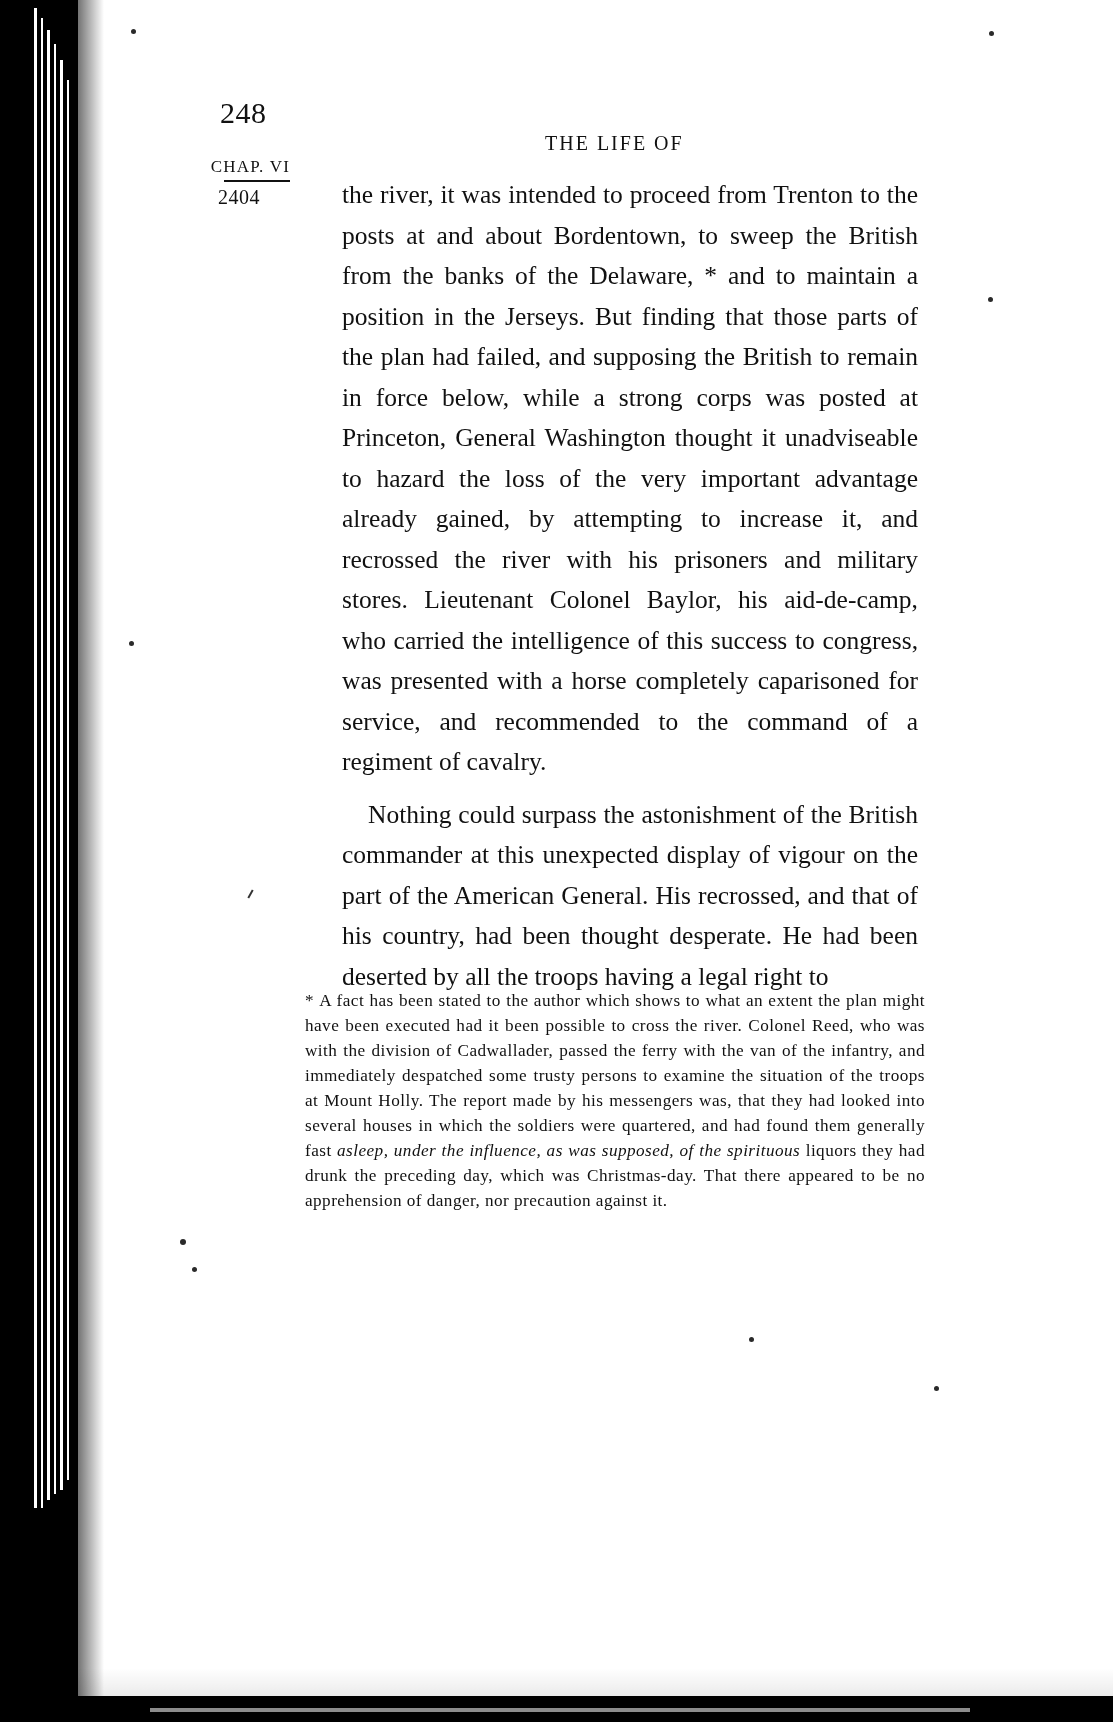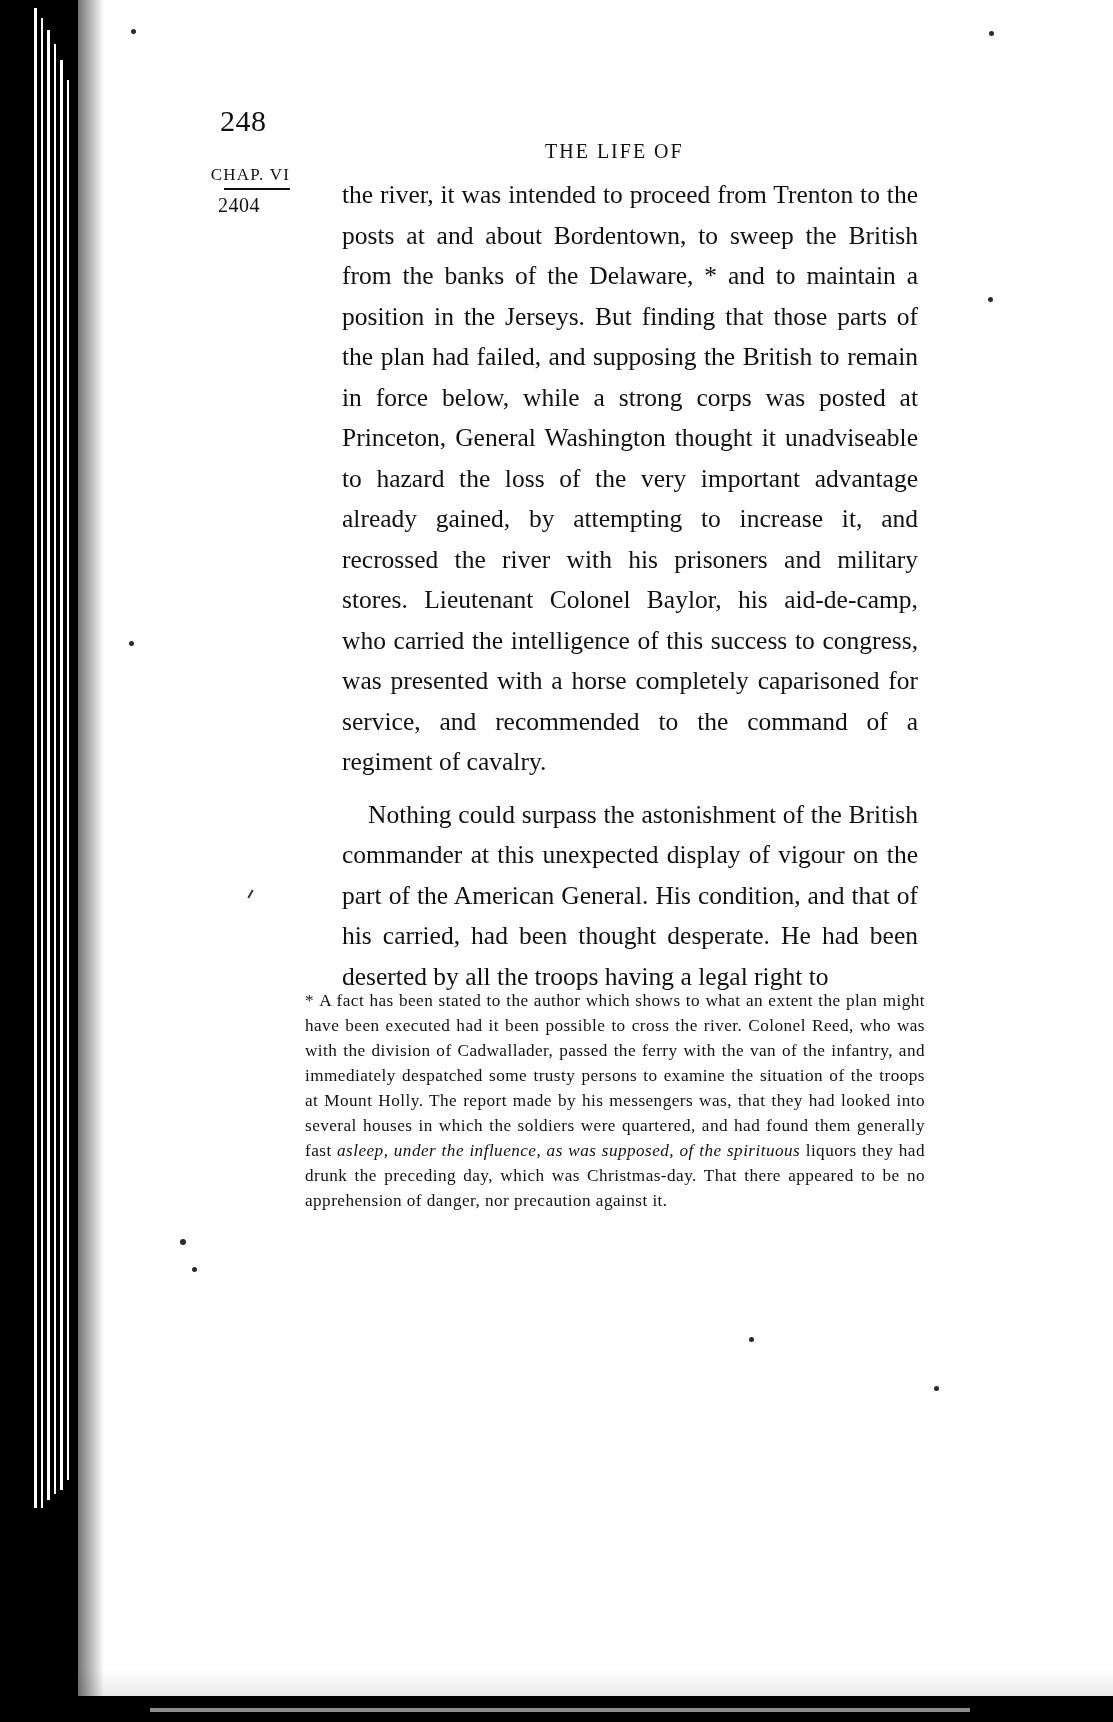--- a/index.html
+++ b/index.html
@@ -62,21 +62,21 @@
   
   .speck {
     position: absolute;
     background: #2a2a2a;
     border-radius: 50%;
   }
 
   
   #header {
     position: absolute;
-    left: 180px; top: 104px;
+    left: 180px; top: 96px;
     width: 830px;
     height: 34px;
   }
   #folio {
     position: absolute;
     left: 40px; top: 0;
     font-size: 30px;
     letter-spacing: 0.5px;
   }
   #running-head {
@@ -85,21 +85,21 @@
     font-size: 20px;
     letter-spacing: 2.0px;
     font-variant: small-caps;
     text-transform: uppercase;
     margin-top: 29px;
   }
 
   
   #margin-notes {
     position: absolute;
-    left: 120px; top: 165px;
+    left: 120px; top: 157px;
     width: 170px;
     text-align: right;
   }
   #chap-label {
     font-size: 17px;
     letter-spacing: 1.2px;
     text-transform: uppercase;
     line-height: 1.2;
   }
   #year-rule {
@@ -177,21 +177,21 @@
 </div>
 
 <div id="margin-notes">
   <div id="chap-label">CHAP. VI</div>
   <div id="year-rule"></div>
   <div id="year-label">2404</div>
 </div>
 
 <div id="body-col">
   <p>the river, it was intended to proceed from Trenton to the posts at and about Bordentown, to sweep the British from the banks of the Delaware, * and to maintain a position in the Jerseys.  But finding that those parts of the plan had failed, and supposing the British to remain in force below, while a strong corps was posted at Princeton, General Washington thought it unadviseable to hazard the loss of the very important advantage already gained, by attempting to increase it, and recrossed the river with his prisoners and military stores.  Lieutenant Colonel Baylor, his aid-de-camp, who carried the intelligence of this success to congress, was presented with a horse completely caparisoned for service, and recommended to the command of a regiment of cavalry.</p>
-  <p class="indent">Nothing could surpass the astonishment of the British commander at this unexpected display of vigour on the part of the American General.  His condition, and that of his carried, had been thought desperate.  He had been deserted by all the troops having a legal right to</p>
+  <p class="indent">Nothing could surpass the astonishment of the British commander at this unexpected display of vigour on the part of the American General.  His recrossed, and that of his country, had been thought desperate.  He had been deserted by all the troops having a legal right to</p>
 </div>
 
 <div id="footnote">
   <span class="lead">*</span><span>&nbsp;</span><span>A fact has been stated to the author which shows to what an extent the plan might have been executed had it been possible to cross the river.  Colonel Reed, who was with the division of Cadwallader, passed the ferry with the van of the infantry, and immediately despatched some trusty persons to examine the situation of the troops at Mount Holly.  The report made by his messengers was, that they had looked into several houses in which the soldiers were quartered, and had found them generally fast </span><span class="ital">asleep, under the influence, as was supposed, of the spirituous</span><span> liquors they had drunk the preceding day, which was Christmas-day.  That there appeared to be no apprehension of danger, nor precaution against it.</span>
 </div>
 
 <div id="bottom-shadow"></div>
 <div id="bottom-bar">
   <div id="bottom-bar-inner"></div>
 </div>

